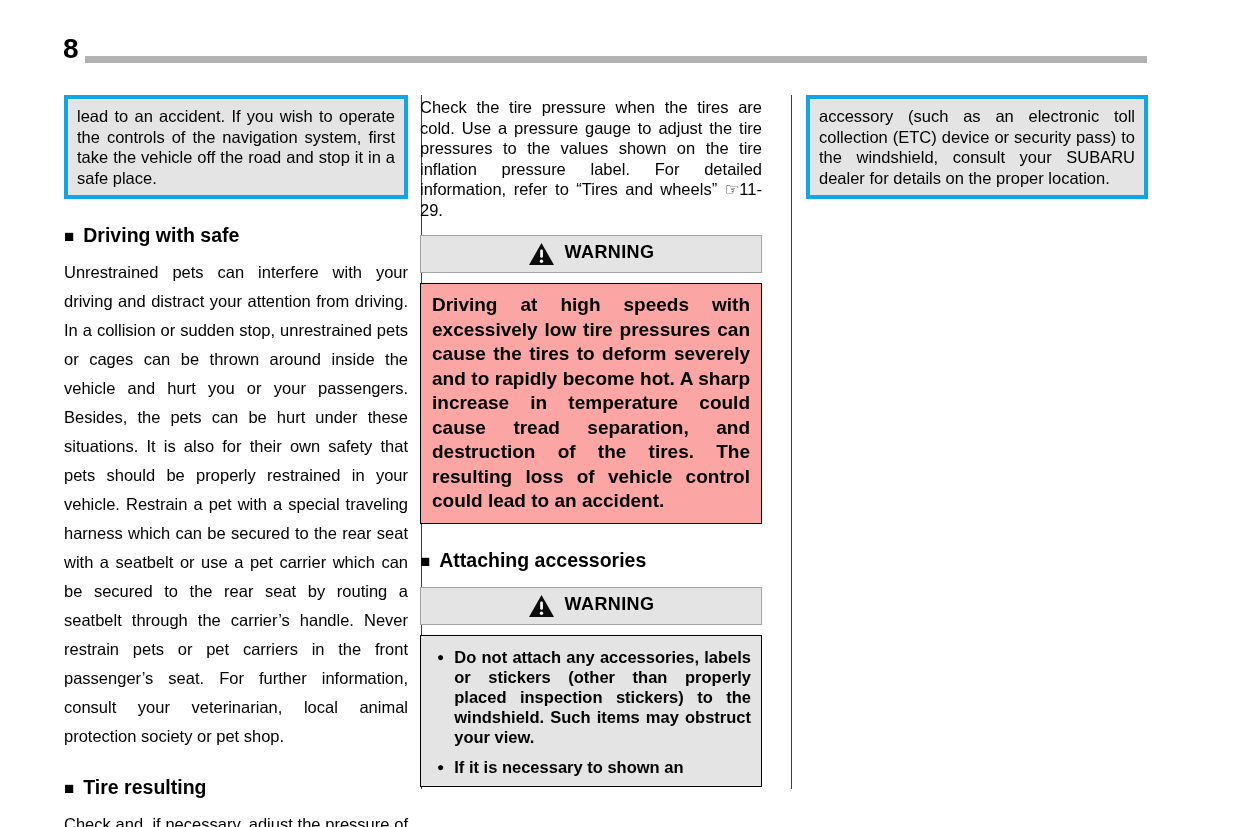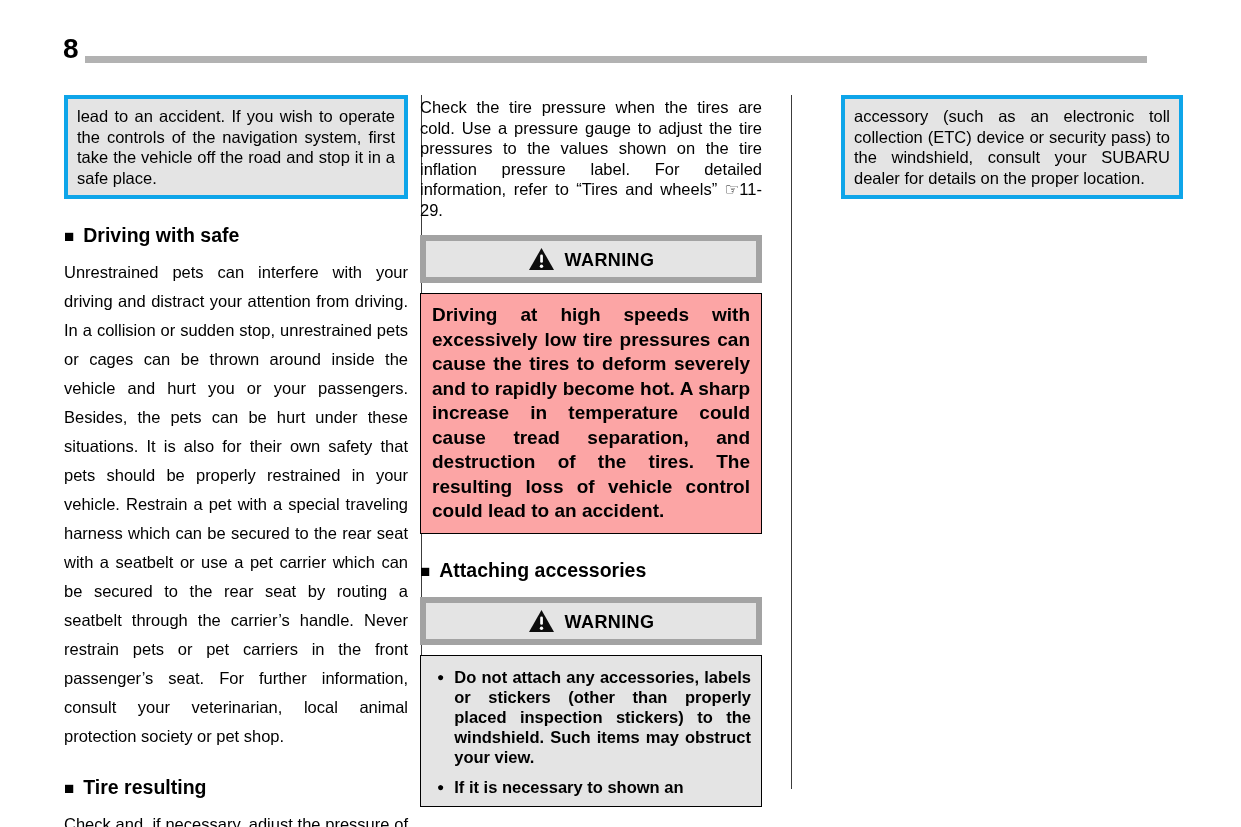--- a/index.html
+++ b/index.html
@@ -5,41 +5,41 @@
   html,body { margin:0; padding:0; background:#ffffff; }
   body { font-family:"Liberation Sans", sans-serif; color:#000; }
   .page { position:relative; width:1241px; height:827px; background:#fff; overflow:hidden; }
 
   .page-number { position:absolute; left:63px; top:33px; font-size:28px; font-weight:bold; }
   .top-rule { position:absolute; left:85px; top:56px; width:1062px; height:7px; background:#b2b2b2; }
 
   .col { position:absolute; top:95px; }
   .col-left  { left:64px;  width:344px; }
   .col-mid   { left:420px; width:342px; }
-  .col-right { left:841px; width:342px; }
+  .col-right { left:806px; width:342px; }
 
   .v-divider { position:absolute; top:95px; width:1px; height:694px; background:#3c3c3c; }
   .v-divider.d1 { left:421px; }
   .v-divider.d2 { left:791px; }
 
   .callout {
     border:4px solid #0ea5e9; background:#e4e4e4;
     padding:7px 9px; font-weight:normal; font-size:16.5px;
     line-height:20.5px; text-align:justify;
   }
 
   .body-text { font-size:16.5px; line-height:29px; text-align:justify; margin:0 0 6px 0; }
   .col-mid .intro { line-height:20.5px; margin:2px 0 0 0; }
 
   .section-heading { display:flex; align-items:center; gap:9px; font-size:19.5px; font-weight:bold; margin:25px 0 11px 0; }
   .section-heading .marker { font-size:17px; line-height:1; position:relative; top:1px; }
 
   .warn-header {
-    border:6px solid #a3a3a3; background:#e4e4e4;
-    display:flex; align-items:flex-end; justify-content:center; gap:10px;
+    border:1px solid #a3a3a3; background:#e4e4e4;
+    display:flex; align-items:flex-start; justify-content:center; gap:10px;
     padding:6px 0; margin:15px 0 10px 0;
   }
   .warn-header .warn-label { font-size:18px; font-weight:bold; letter-spacing:0.4px; }
   .warn-icon { display:flex; align-items:center; }
   .warn-icon svg { display:block; }
 
   .warn-body {
     border:1.5px solid #000; background:#fca5a5;
     padding:9px 11px; font-weight:bold; font-size:19px;
     line-height:24.5px; text-align:justify; margin:0 0 6px 0;

